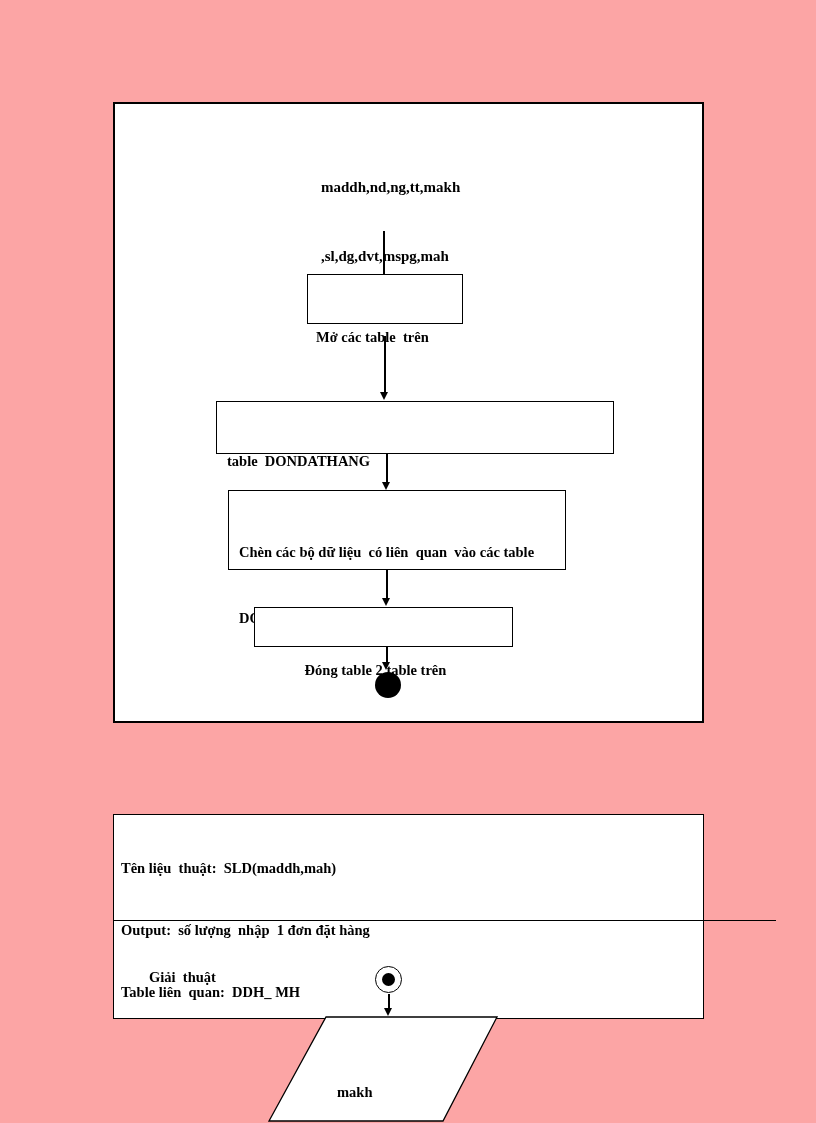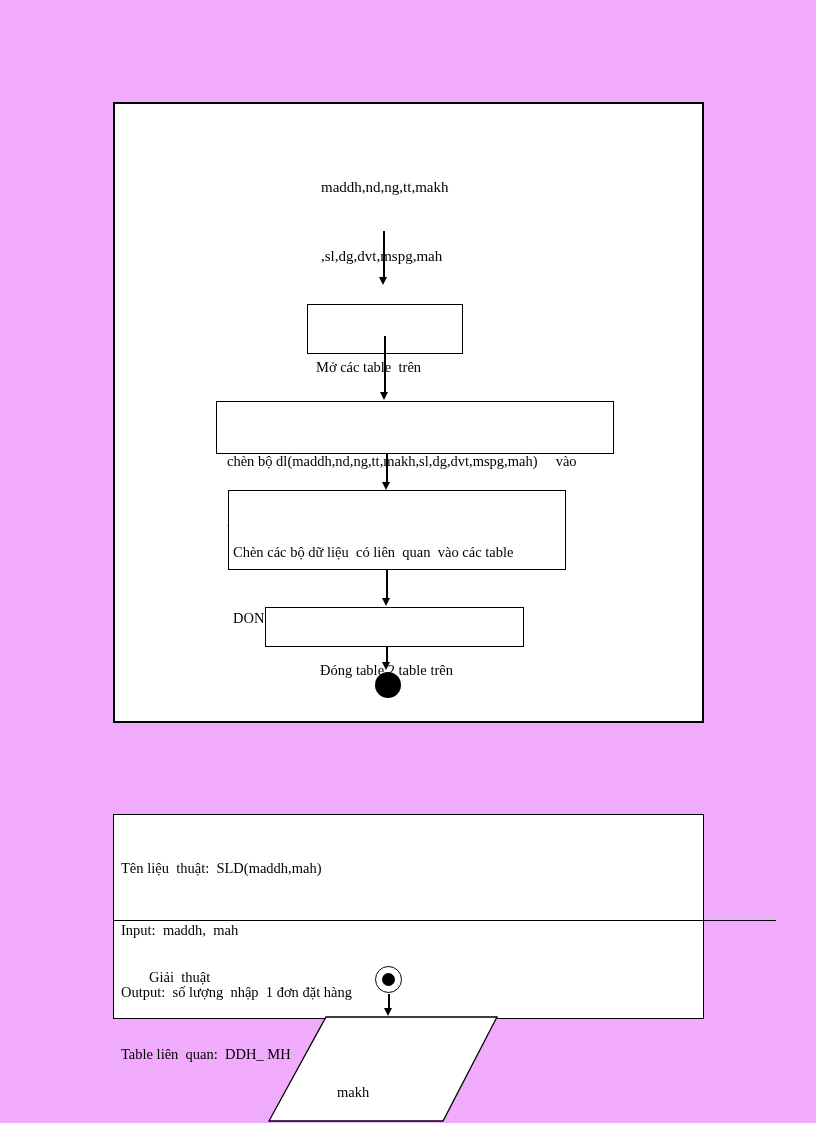--- a/index.html
+++ b/index.html
@@ -5,22 +5,23 @@
   html, body { margin: 0; padding: 0; }
   body {
     width: 816px; height: 1123px;
     background: #ffffff;
     font-family: "Liberation Serif", "DejaVu Serif", serif;
     color: #000;
   }
   #page {
     position: relative;
     width: 816px; height: 1123px;
-    background: #f0abfc;
+    background: #fca5a5;
     overflow: hidden;
+    font-weight: bold;
   }
   .abs { position: absolute; }
   .frame {
     position: absolute;
     border: 2px solid #000000;
     box-sizing: border-box;
     background: #ffffff;
   }
   .pbox {
     position: absolute;
@@ -82,67 +83,65 @@
   <div class="txt" style="left:321px; top:130px; font-size:15px; line-height:23px;">
     <div>maddh,nd,ng,tt,makh</div>
     <div>,sl,dg,dvt,mspg,mah</div>
   </div>
 
   <div>
     <div class="shaft" style="left:383px; top:231px; height:46px;"></div>
     <div class="ahead" style="left:379px; top:277px;"></div>
   </div>
 
-  <div class="pbox" style="left:307px; top:304px; width:156px; height:50px; padding:7px 4px 12px 8px;">
+  <div class="pbox" style="left:307px; top:274px; width:156px; height:50px; padding:7px 4px 12px 8px;">
     <div>Mở các table  trên</div>
   </div>
 
   <div>
     <div class="shaft" style="left:384px; top:336px; height:56px;"></div>
     <div class="ahead" style="left:380px; top:392px;"></div>
   </div>
 
   <div class="pbox" style="left:216px; top:401px; width:398px; height:53px; padding:4px 4px 0 10px;">
-    <div>chèn bộ dl(maddh,nd,ng,tt,makh,sl,dg,dvt,mspg,mah)     vào</div>
     <div>table  DONDATHANG</div>
   </div>
 
   <div>
     <div class="shaft" style="left:386px; top:454px; height:28px;"></div>
     <div class="ahead" style="left:382px; top:482px;"></div>
   </div>
 
-  <div class="pbox" style="left:228px; top:490px; width:338px; height:80px; padding:6px 4px 0 4px;">
+  <div class="pbox" style="left:228px; top:490px; width:338px; height:80px; padding:6px 4px 0 10px;">
     <div>Chèn các bộ dữ liệu  có liên  quan  vào các table</div>
     <div>DONDATHANG,DDH_MH</div>
   </div>
 
   <div>
     <div class="shaft" style="left:386px; top:570px; height:28px;"></div>
     <div class="ahead" style="left:382px; top:598px;"></div>
   </div>
 
-  <div class="pbox" style="left:265px; top:607px; width:259px; height:40px; padding:7px 16px 0 0; text-align:center;">
+  <div class="pbox" style="left:254px; top:607px; width:259px; height:40px; padding:7px 16px 0 0; text-align:center;">
     <div>Đóng table 2 table trên</div>
   </div>
 
   <div>
     <div class="shaft" style="left:386px; top:647px; height:15px;"></div>
     <div class="ahead" style="left:382px; top:662px;"></div>
   </div>
 
   <div class="endcircle" style="left:375px; top:672px;"></div>
 
   <div class="frame" style="left:113px; top:814px; width:591px; height:205px; border-width:1.6px;"></div>
 
   <div class="sepline" style="left:113px; top:920px; width:663px;"></div>
 
   <div class="txt" style="left:121px; top:817px; line-height:20.6px;">
     <div>Tên liệu  thuật:  SLD(maddh,mah)</div>
-    <div>Input:  maddh,  mah</div>
     <div>Output:  số lượng  nhập  1 đơn đặt hàng</div>
     <div>Table liên  quan:  DDH_ MH</div>
   </div>
 
   <div class="txt" style="left:122px; top:966px;margin-left:27px;">Giải  thuật</div>
 
   <div class="startcircle" style="left:375px; top:966px;">
     <div class="startdot"></div>
   </div>
 

